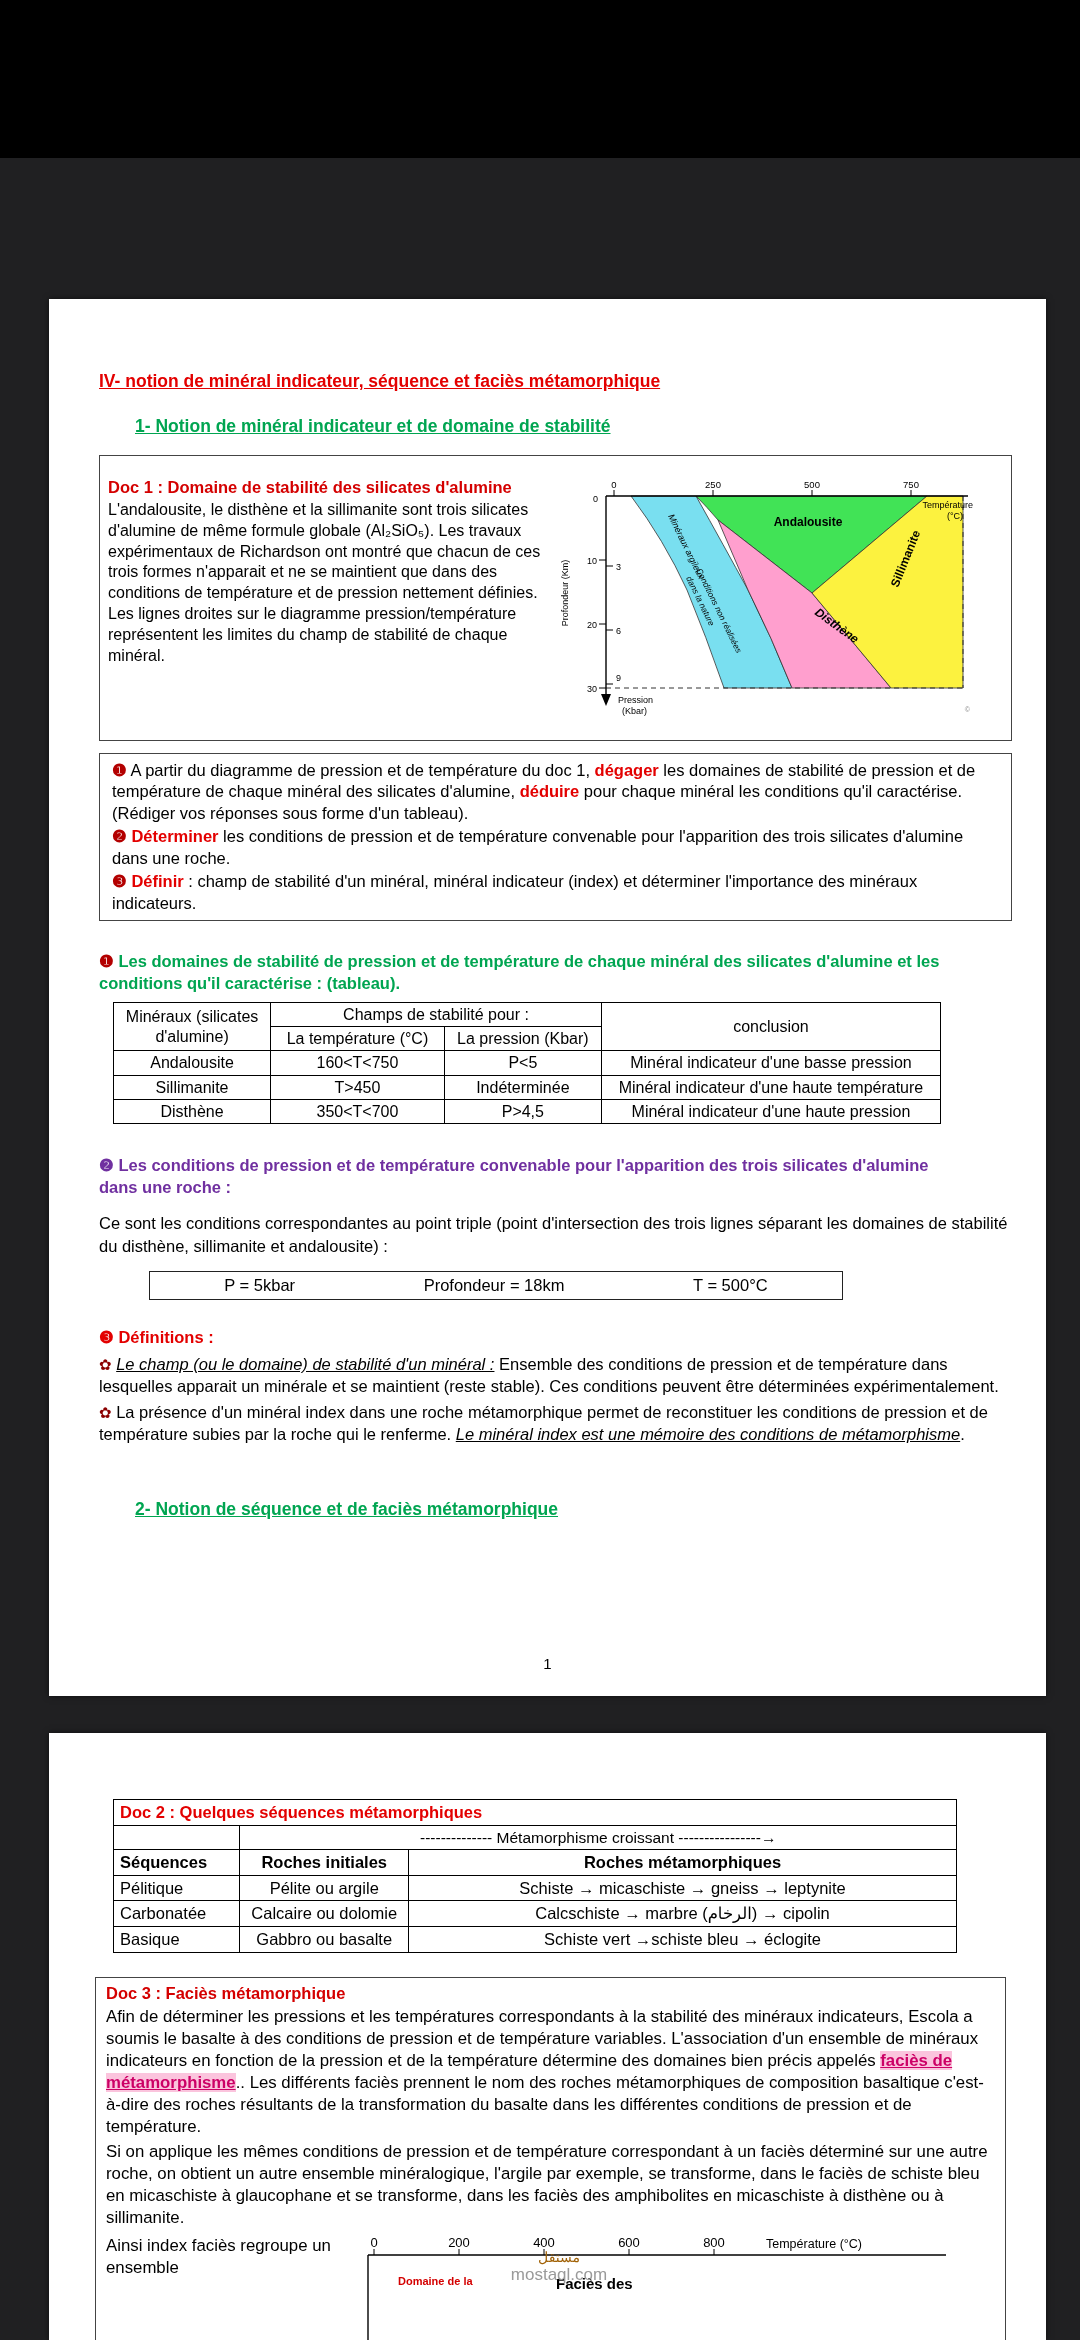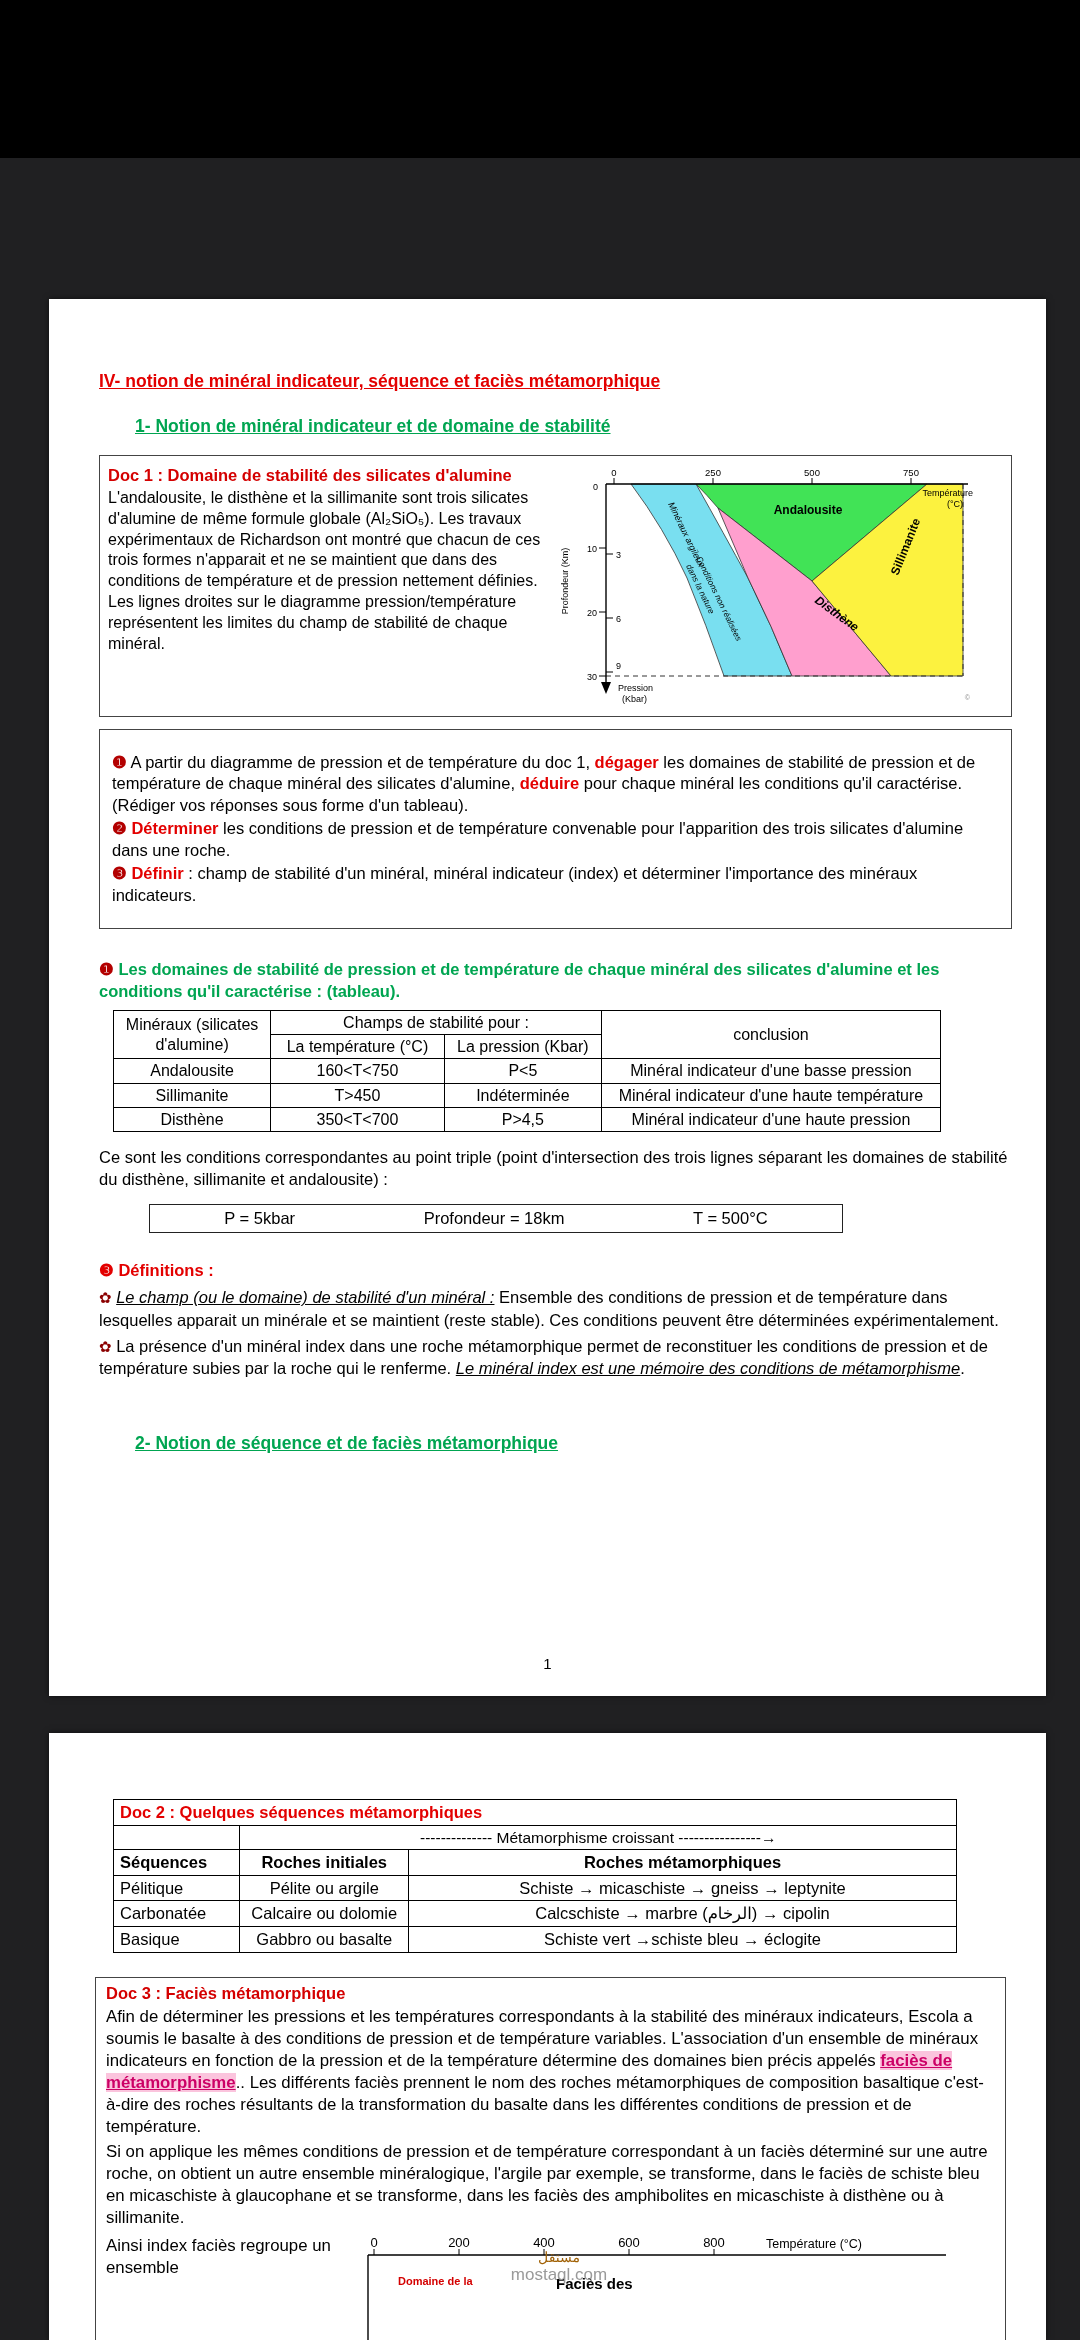--- a/index.html
+++ b/index.html
@@ -12,27 +12,27 @@
   #page1{top:299px;height:1397px;}
   #page2{top:1733px;height:607px;overflow:hidden;}
   .p1-content{position:relative;padding:72px 34px 0 50px;height:100%;box-sizing:border-box;}
   .p2-content{position:relative;padding:66px 40px 16px 46px;height:100%;box-sizing:border-box;}
 
   .main-title{font-size:17.5px;font-weight:bold;color:#e30000;text-decoration:underline;margin:0 0 24px 0;}
   .sec{font-size:17.5px;font-weight:bold;color:#00a551;text-decoration:underline;margin:0 0 18px 36px;}
   .sec2{margin-top:54px;}
 
   .doc-box{border:1.5px solid #444;}
-  .doc1-box{display:flex;padding:8px 4px;margin-bottom:12px;}
+  .doc1-box{display:flex;padding:20px 4px;margin-bottom:12px;}
   .doc1-text{width:452px;padding:2px 8px 2px 4px;box-sizing:border-box;}
   .doc-title{font-size:16.5px;font-weight:bold;color:#d40000;margin-bottom:3px;}
   .doc-body{font-size:16px;line-height:1.3;}
   .doc1-diagram{flex:1;padding-top:2px;}
 
-  .questions-box{border:1.5px solid #444;padding:20px 12px;margin-bottom:30px;}
+  .questions-box{border:1.5px solid #444;padding:4px 12px;margin-bottom:30px;}
   .q{margin:2px 0;font-size:16.5px;line-height:1.3;}
   .qnum{color:#b30000;font-weight:bold;}
   .redbold{color:#e30000;font-weight:bold;}
 
   .ans1-head{margin:0 0 8px 0;font-size:16.5px;line-height:1.3;}
   .greenbold{color:#00a551;font-weight:bold;}
 
   table{border-collapse:collapse;}
   .t1{margin-left:14px;width:828px;font-size:16px;border-radius:15px;}
   .t1 td{border:1px solid #000;text-align:center;padding:2px 4px;line-height:1.2;}
@@ -174,20 +174,21 @@
       </tr>
       <tr>
         <td>Disthène</td>
         <td>350&lt;T&lt;700</td>
         <td>P&gt;4,5</td>
         <td>Minéral indicateur d'une haute pression</td>
       </tr>
     </tbody>
       </table>
 
+    <p class="ans2-head">❷ Les conditions de pression et de température convenable pour l'apparition des trois silicates d'alumine dans une roche :</p>
     <p class="para">Ce sont les conditions correspondantes au point triple (point d'intersection des trois lignes séparant les domaines de stabilité du disthène, sillimanite et andalousite) :</p>
     <div class="pbox">
       <span>P = 5kbar</span>
       <span>Profondeur = 18km</span>
       <span>T = 500°C</span>
     </div>
 
     <p class="ans3-head">❸ Définitions  :</p>
     <p class="def"><span class="bullet">✿</span> <span class="ital-u">Le champ (ou le domaine) de stabilité d'un minéral :</span><span> Ensemble des conditions de pression et de température dans lesquelles apparait un minérale et se maintient (reste stable). Ces conditions peuvent être déterminées expérimentalement.</span></p>
     <p class="def"><span class="bullet">✿</span> <span>La présence d'un minéral index dans une roche métamorphique permet de reconstituer les conditions de pression et de température subies par la roche qui le renferme. </span><span class="ital-u">Le minéral index est une mémoire des conditions de métamorphisme</span><span>.</span></p>

